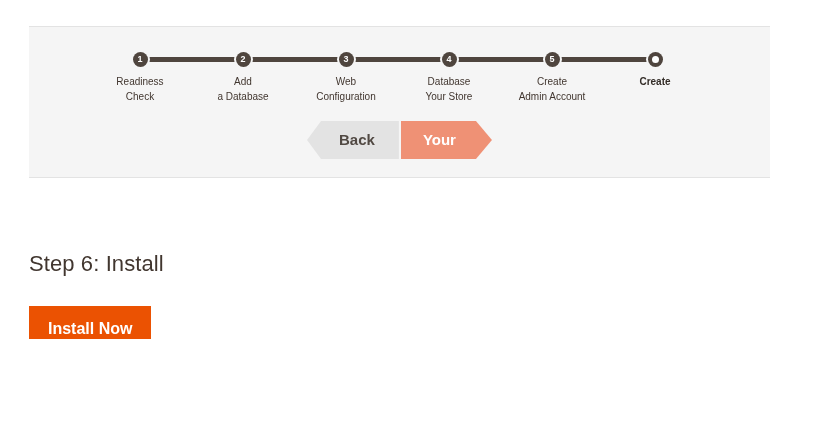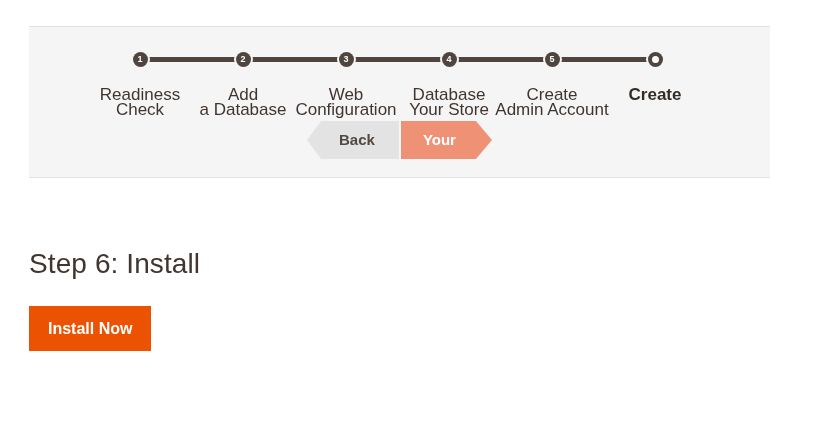--- a/index.html
+++ b/index.html
@@ -76,22 +76,22 @@
     position: absolute;
     left: 50%;
     top: 50%;
     width: 7px;
     height: 7px;
     margin: -3.5px 0 0 -3.5px;
     background: #ffffff;
     border-radius: 50%;
   }
   .step-label {
-    margin-top: 20px;
-    font-size: 17px;
+    margin-top: 7px;
+    font-size: 10px;
     line-height: 15px;
     color: #41362f;
     white-space: pre-line;
   }
   .step-label.is-current {
     font-weight: bold;
     color: #332c27;
   }
 
   
@@ -135,37 +135,37 @@
 
   
   .content {
     position: absolute;
     left: 29px;
     top: 250px;
     width: 741px;
   }
   .page-title {
     margin: 0;
-    font-size: 28px;
+    font-size: 22px;
     font-weight: normal;
     line-height: 28px;
     color: #41362f;
     letter-spacing: 0.1px;
   }
   .ready-text {
     margin: 26px 0 0 0;
     font-size: 14px;
     line-height: 18px;
     color: #41362f;
   }
   .btn-install {
     display: inline-block;
     margin-top: 28px;
     padding: 0 19px;
-    height: 45px;
+    height: 33px;
     line-height: 45px;
     background: #eb5202;
     color: #ffffff;
     font-size: 16px;
     font-weight: bold;
     border: 0;
     border-radius: 0;
     cursor: pointer;
     font-family: "Liberation Sans", sans-serif;
   }

